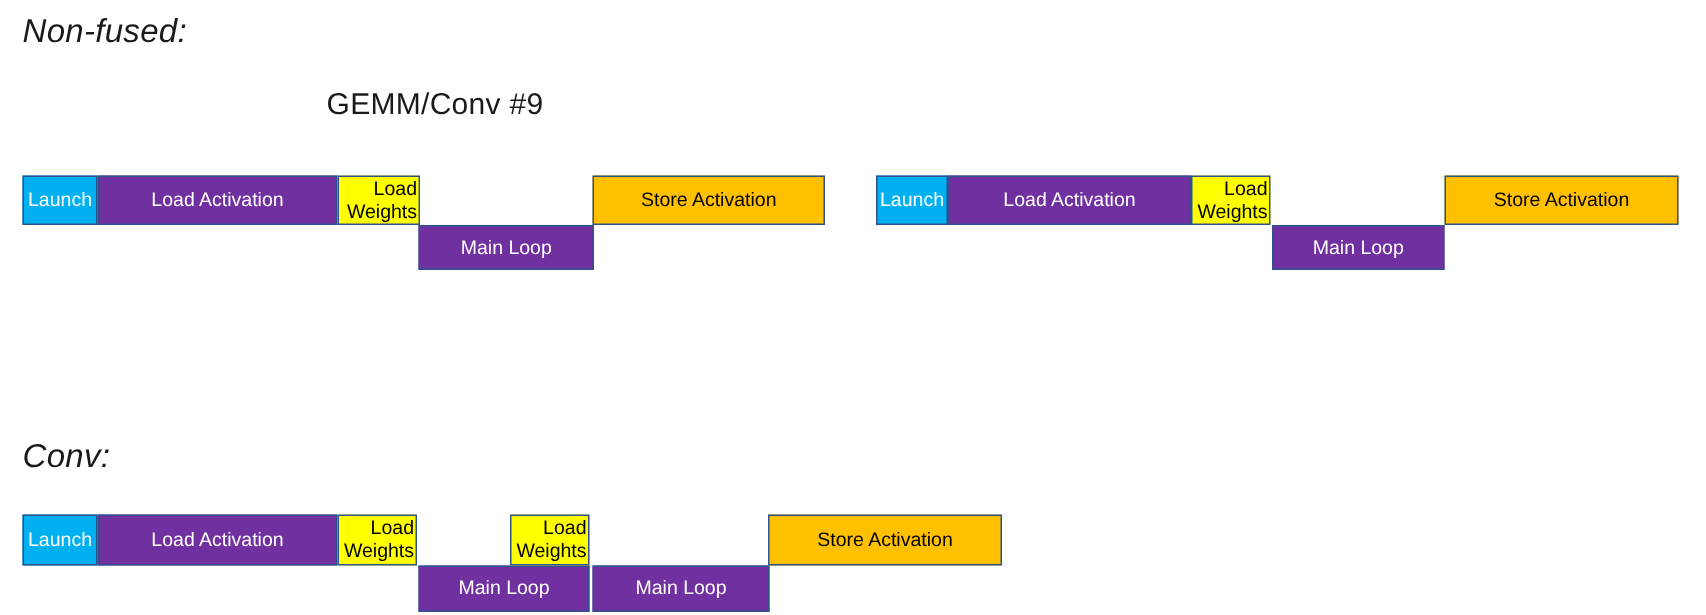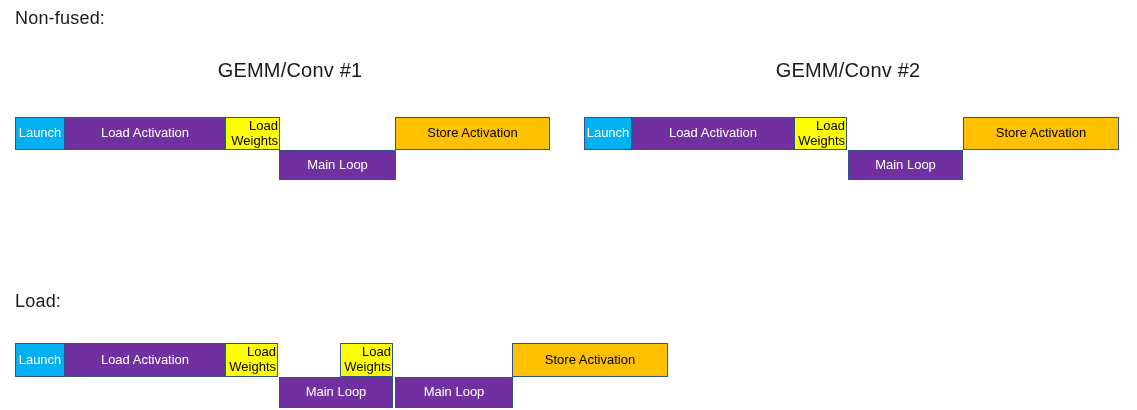--- a/index.html
+++ b/index.html
@@ -10,24 +10,25 @@
   }
   .canvas {
     position: relative;
     width: 1137px;
     height: 410px;
     background: #FFFFFF;
     overflow: hidden;
   }
   .section-label {
     position: absolute;
-    font-size: 18px;
+    font-size: 22px;
     color: #1a1a1a;
     white-space: nowrap;
     letter-spacing: 0.2px;
+    font-style: italic;
   }
   .group-title {
     position: absolute;
     font-size: 20px;
     color: #1a1a1a;
     white-space: nowrap;
     transform: translateX(-50%);
     letter-spacing: 0.2px;
   }
   .block {
@@ -43,33 +44,32 @@
     line-height: 1.15;
     padding: 0 1px;
     overflow: hidden;
   }
 </style>
 </head>
 <body>
 
 <div class="canvas" id="canvas" style="background: rgb(255, 255, 255);">
     <div class="section-label" style="left: 15px; top: 8px;">Non-fused:</div>
-    <div class="group-title" style="left: 290px; top: 59px;">GEMM/Conv #1</div>
+    <div class="group-title" style="left: 290px; top: 59px;">GEMM/Conv #9</div>
     <div class="block" style="left: 15px; top: 117px; width: 50px; height: 33px; background: rgb(0, 176, 240); color: rgb(255, 255, 255); border-color: rgb(47, 82, 143);">Launch</div>
     <div class="block" style="left: 65px; top: 117px; width: 160px; height: 33px; background: rgb(112, 48, 160); color: rgb(255, 255, 255); border-color: rgb(47, 82, 143);">Load Activation</div>
     <div class="block" style="left: 225px; top: 117px; width: 55px; height: 33px; background: rgb(255, 255, 0); color: rgb(0, 0, 0); border-color: rgb(47, 82, 143);">Load Weights</div>
     <div class="block" style="left: 279px; top: 150px; width: 117px; height: 30px; background: rgb(112, 48, 160); color: rgb(255, 255, 255); border-color: rgb(47, 82, 143);">Main Loop</div>
     <div class="block" style="left: 395px; top: 117px; width: 155px; height: 33px; background: rgb(255, 192, 0); color: rgb(0, 0, 0); border-color: rgb(47, 82, 143);">Store Activation</div>
-    <div class="group-title" style="left: 848px; top: 59px;">GEMM/Conv #2</div>
     <div class="block" style="left: 584px; top: 117px; width: 48px; height: 33px; background: rgb(0, 176, 240); color: rgb(255, 255, 255); border-color: rgb(47, 82, 143);">Launch</div>
     <div class="block" style="left: 632px; top: 117px; width: 162px; height: 33px; background: rgb(112, 48, 160); color: rgb(255, 255, 255); border-color: rgb(47, 82, 143);">Load Activation</div>
     <div class="block" style="left: 794px; top: 117px; width: 53px; height: 33px; background: rgb(255, 255, 0); color: rgb(0, 0, 0); border-color: rgb(47, 82, 143);">Load Weights</div>
     <div class="block" style="left: 848px; top: 150px; width: 115px; height: 30px; background: rgb(112, 48, 160); color: rgb(255, 255, 255); border-color: rgb(47, 82, 143);">Main Loop</div>
     <div class="block" style="left: 963px; top: 117px; width: 156px; height: 33px; background: rgb(255, 192, 0); color: rgb(0, 0, 0); border-color: rgb(47, 82, 143);">Store Activation</div>
-    <div class="section-label" style="left: 15px; top: 291px;">Load:</div>
+    <div class="section-label" style="left: 15px; top: 291px;">Conv:</div>
     <div class="block" style="left: 15px; top: 343px; width: 50px; height: 34px; background: rgb(0, 176, 240); color: rgb(255, 255, 255); border-color: rgb(47, 82, 143);">Launch</div>
     <div class="block" style="left: 65px; top: 343px; width: 160px; height: 34px; background: rgb(112, 48, 160); color: rgb(255, 255, 255); border-color: rgb(47, 82, 143);">Load Activation</div>
     <div class="block" style="left: 225px; top: 343px; width: 53px; height: 34px; background: rgb(255, 255, 0); color: rgb(0, 0, 0); border-color: rgb(47, 82, 143);">Load Weights</div>
     <div class="block" style="left: 279px; top: 377px; width: 114px; height: 31px; background: rgb(112, 48, 160); color: rgb(255, 255, 255); border-color: rgb(47, 82, 143);">Main Loop</div>
     <div class="block" style="left: 340px; top: 343px; width: 53px; height: 34px; background: rgb(255, 255, 0); color: rgb(0, 0, 0); border-color: rgb(47, 82, 143);">Load Weights</div>
     <div class="block" style="left: 395px; top: 377px; width: 118px; height: 31px; background: rgb(112, 48, 160); color: rgb(255, 255, 255); border-color: rgb(47, 82, 143);">Main Loop</div>
     <div class="block" style="left: 512px; top: 343px; width: 156px; height: 34px; background: rgb(255, 192, 0); color: rgb(0, 0, 0); border-color: rgb(47, 82, 143);">Store Activation</div>
   </div>
 
 </body></html>

